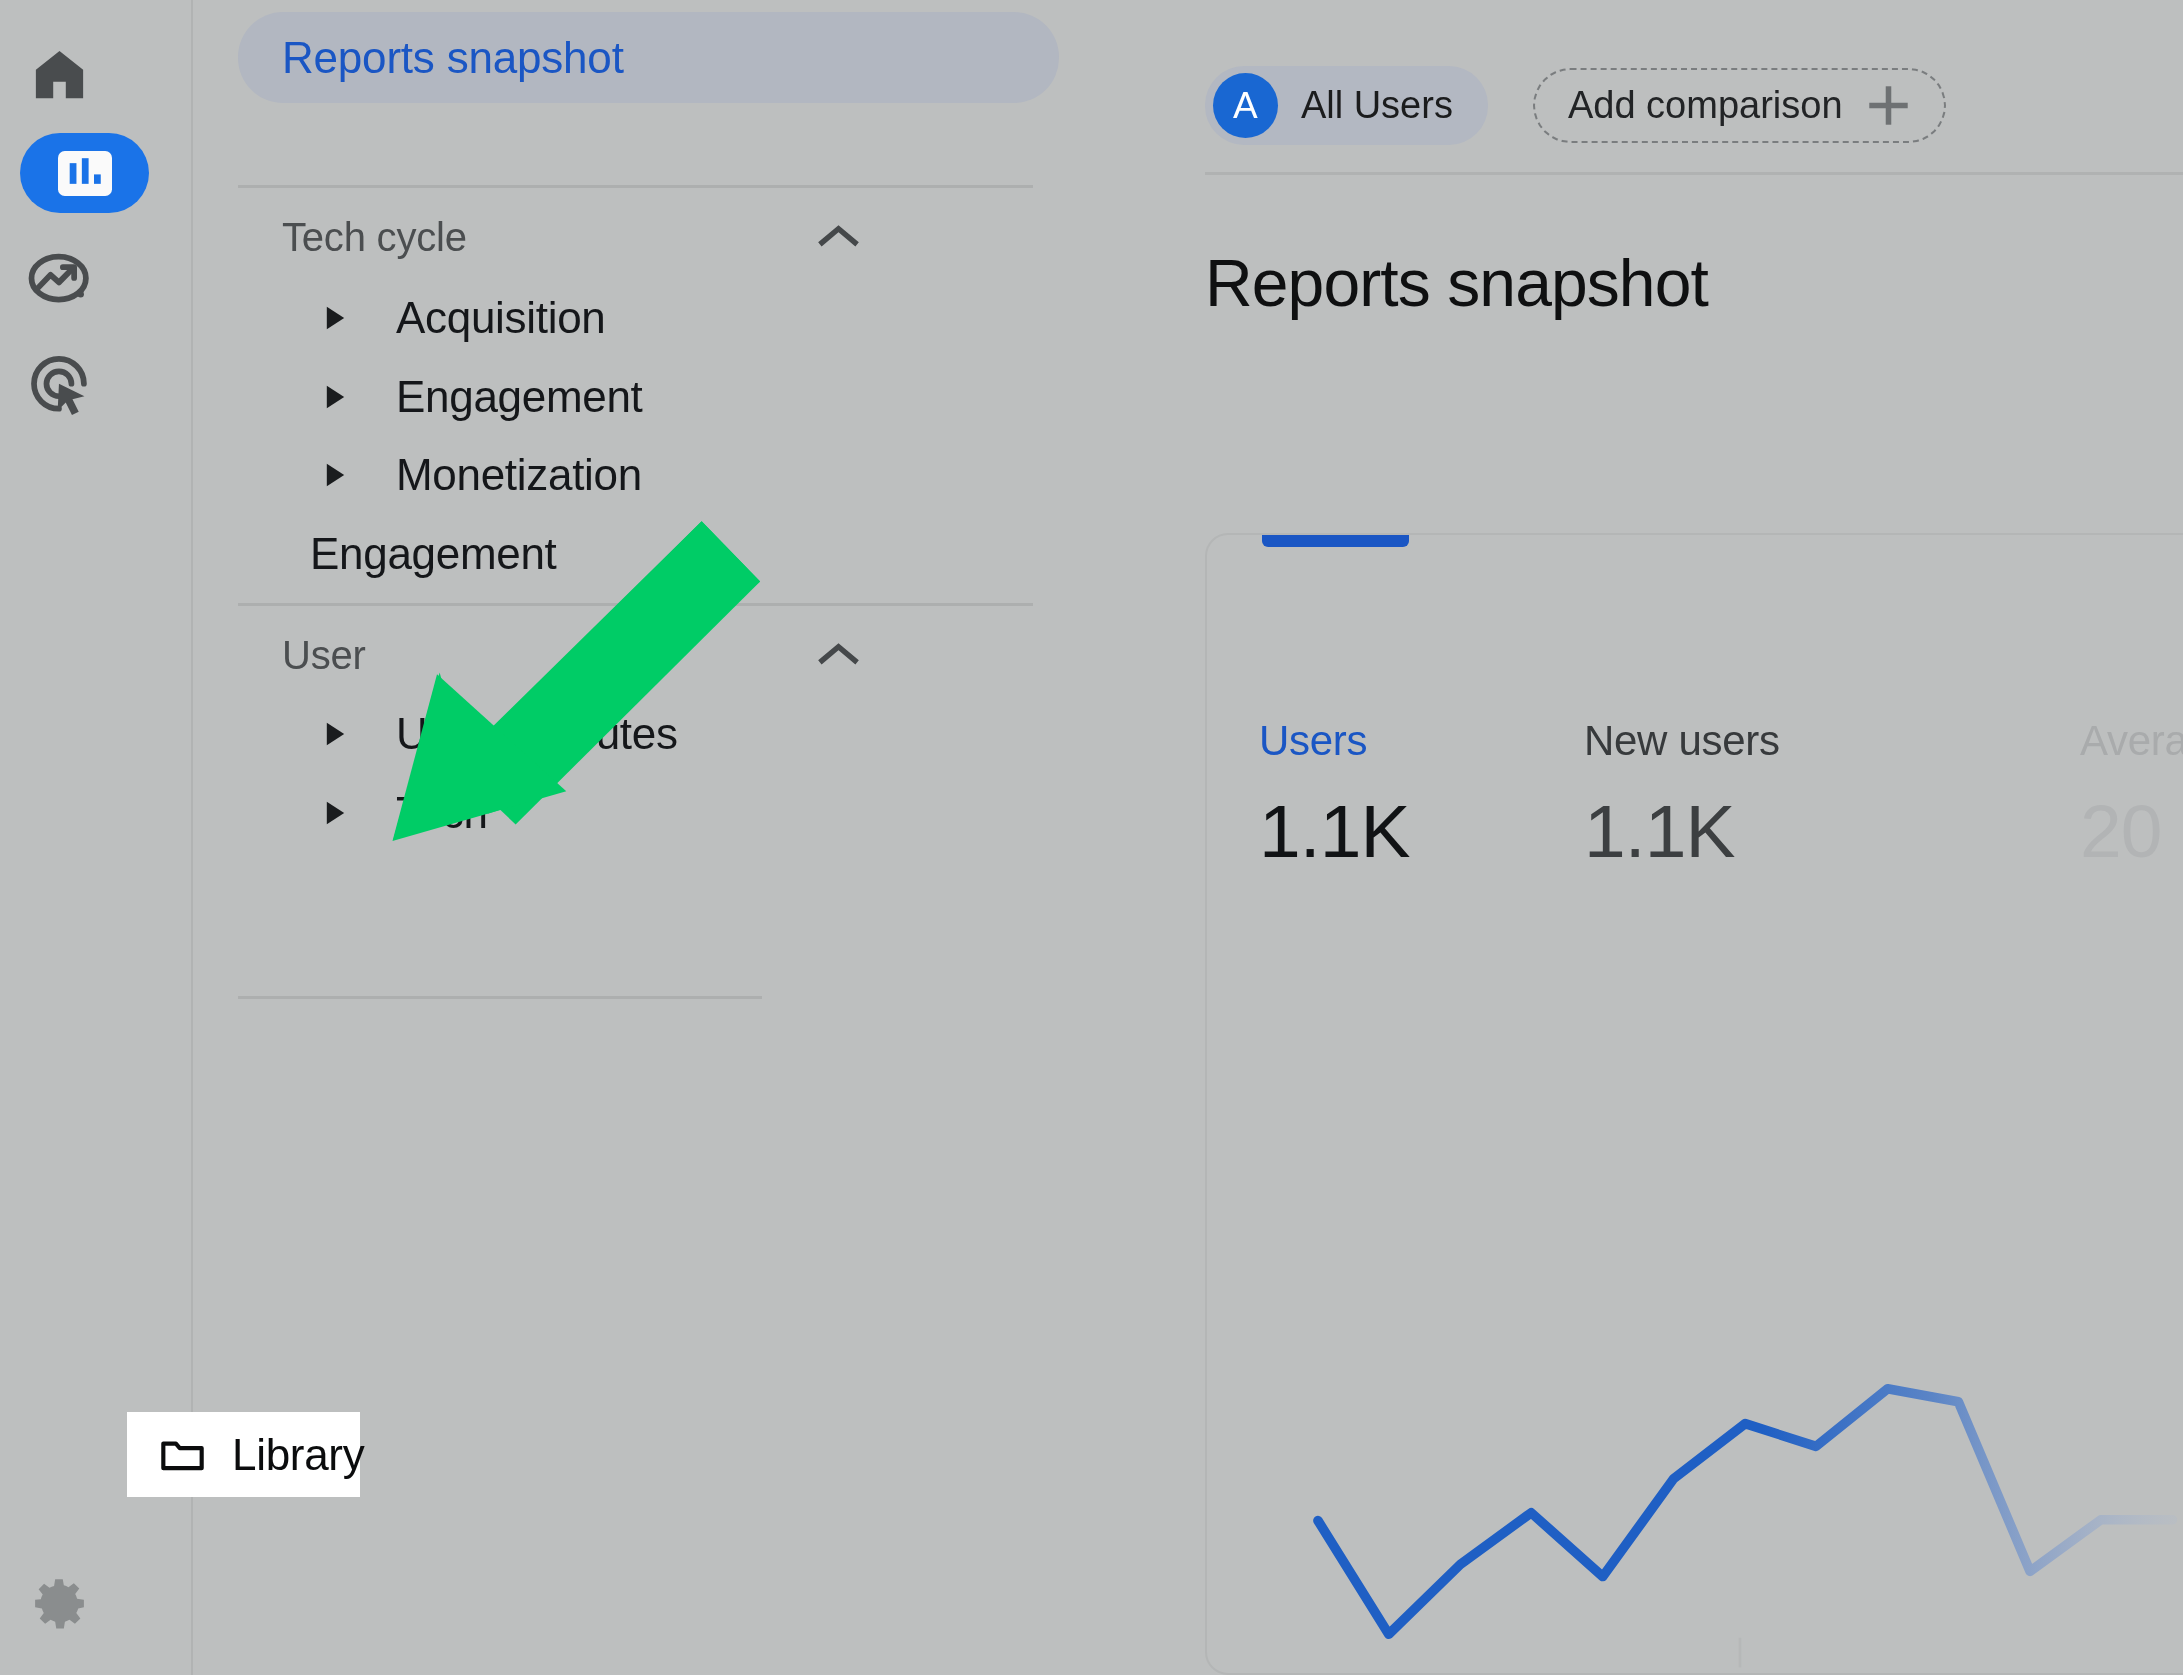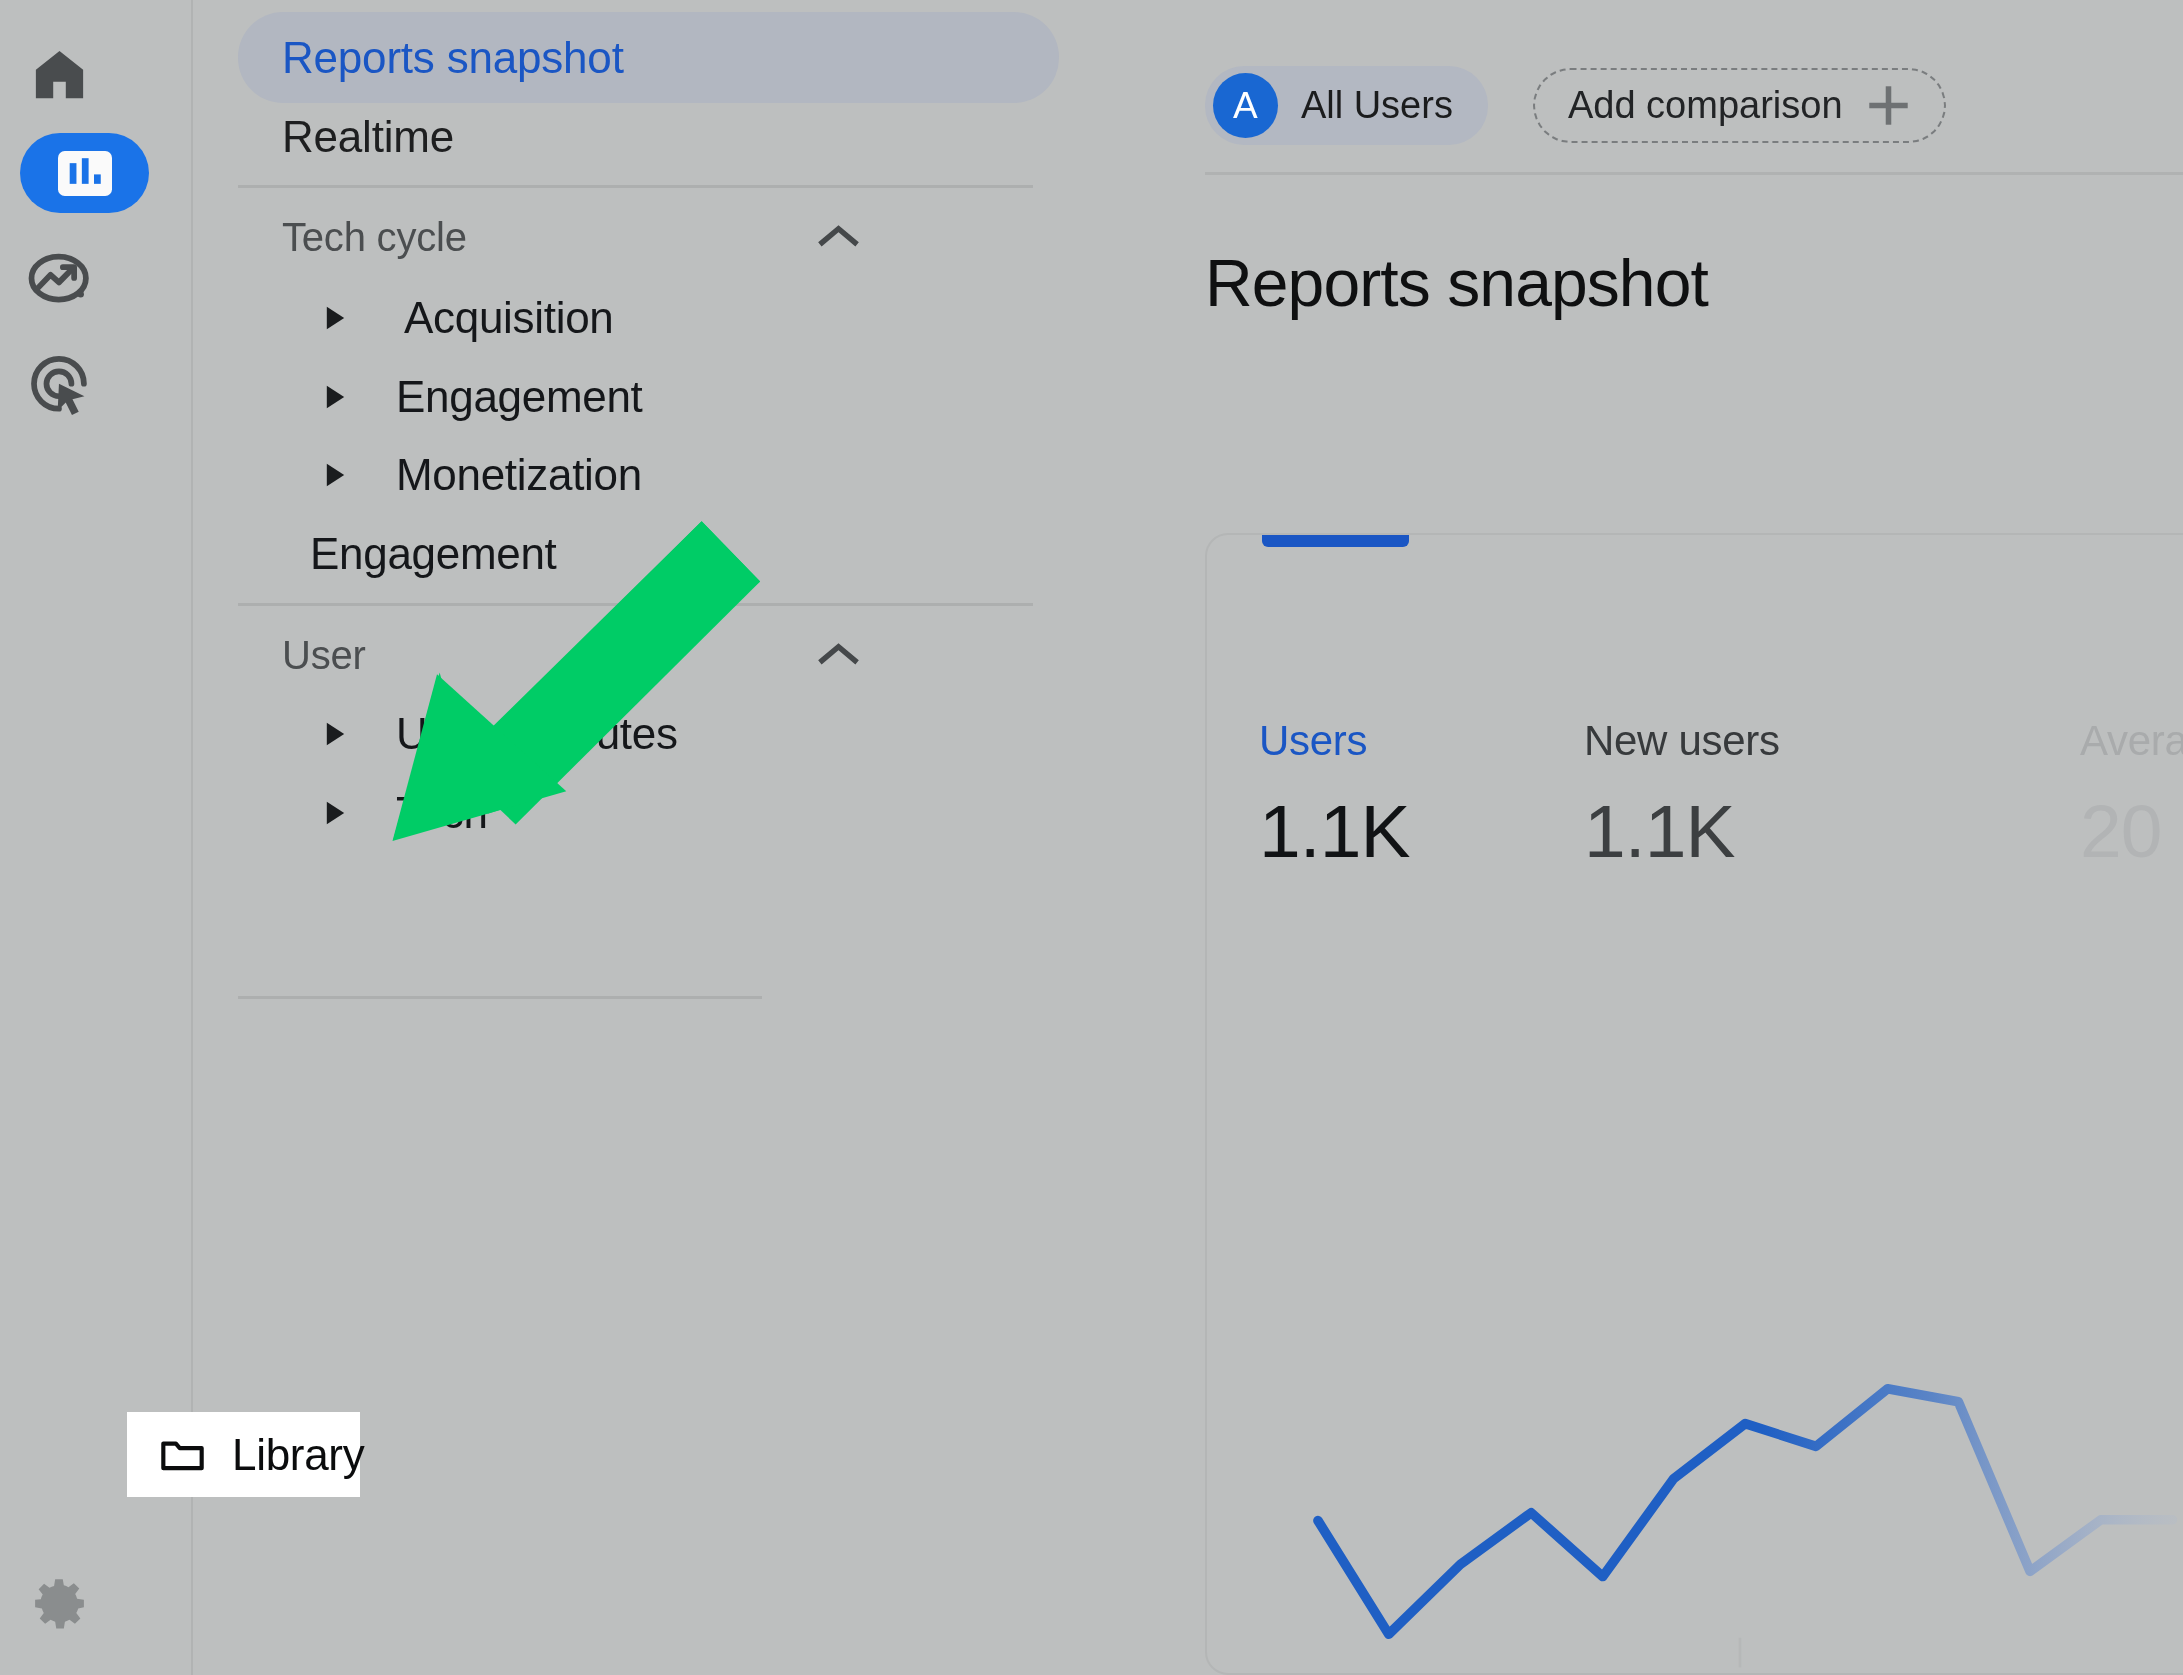--- a/index.html
+++ b/index.html
@@ -343,36 +343,33 @@
       </span>
     </div>
   </div>
 
   <div id="nav">
 
     <div class="nav-item selected" style="top:12.2px;">
       <span class="nav-label">Reports snapshot</span>
     </div>
 
-    <div class="nav-item" style="top:91px;">
-      <span class="nav-label">Realtime</span>
-    </div>
 
     <div class="nav-divider" style="top:185px;"></div>
 
     <div class="group-header" style="top:199px;">
       <span class="group-title">Tech cycle</span>
       <span class="group-chevron">
         <svg width="47" height="28" viewBox="0 0 27 16" fill="none" stroke="#45484a" stroke-width="3.1" stroke-linecap="square">
           <polyline points="4,11.5 13.5,3.5 23,11.5"></polyline>
         </svg>
       </span>
     </div>
 
-    <div class="sub-item" style="top:274px;gap:8px;">
+    <div class="sub-item" style="top:274px;">
       <span class="sub-caret">
         <svg width="21" height="26" viewBox="0 0 12 15" fill="#1a1c1e">
             <polygon points="1,1 11,7.5 1,14"></polygon>
           </svg>
       </span>
       <span class="sub-label">Acquisition</span>
     </div>
 
     <div class="sub-item" style="top:353px;">
       <span class="sub-caret">

